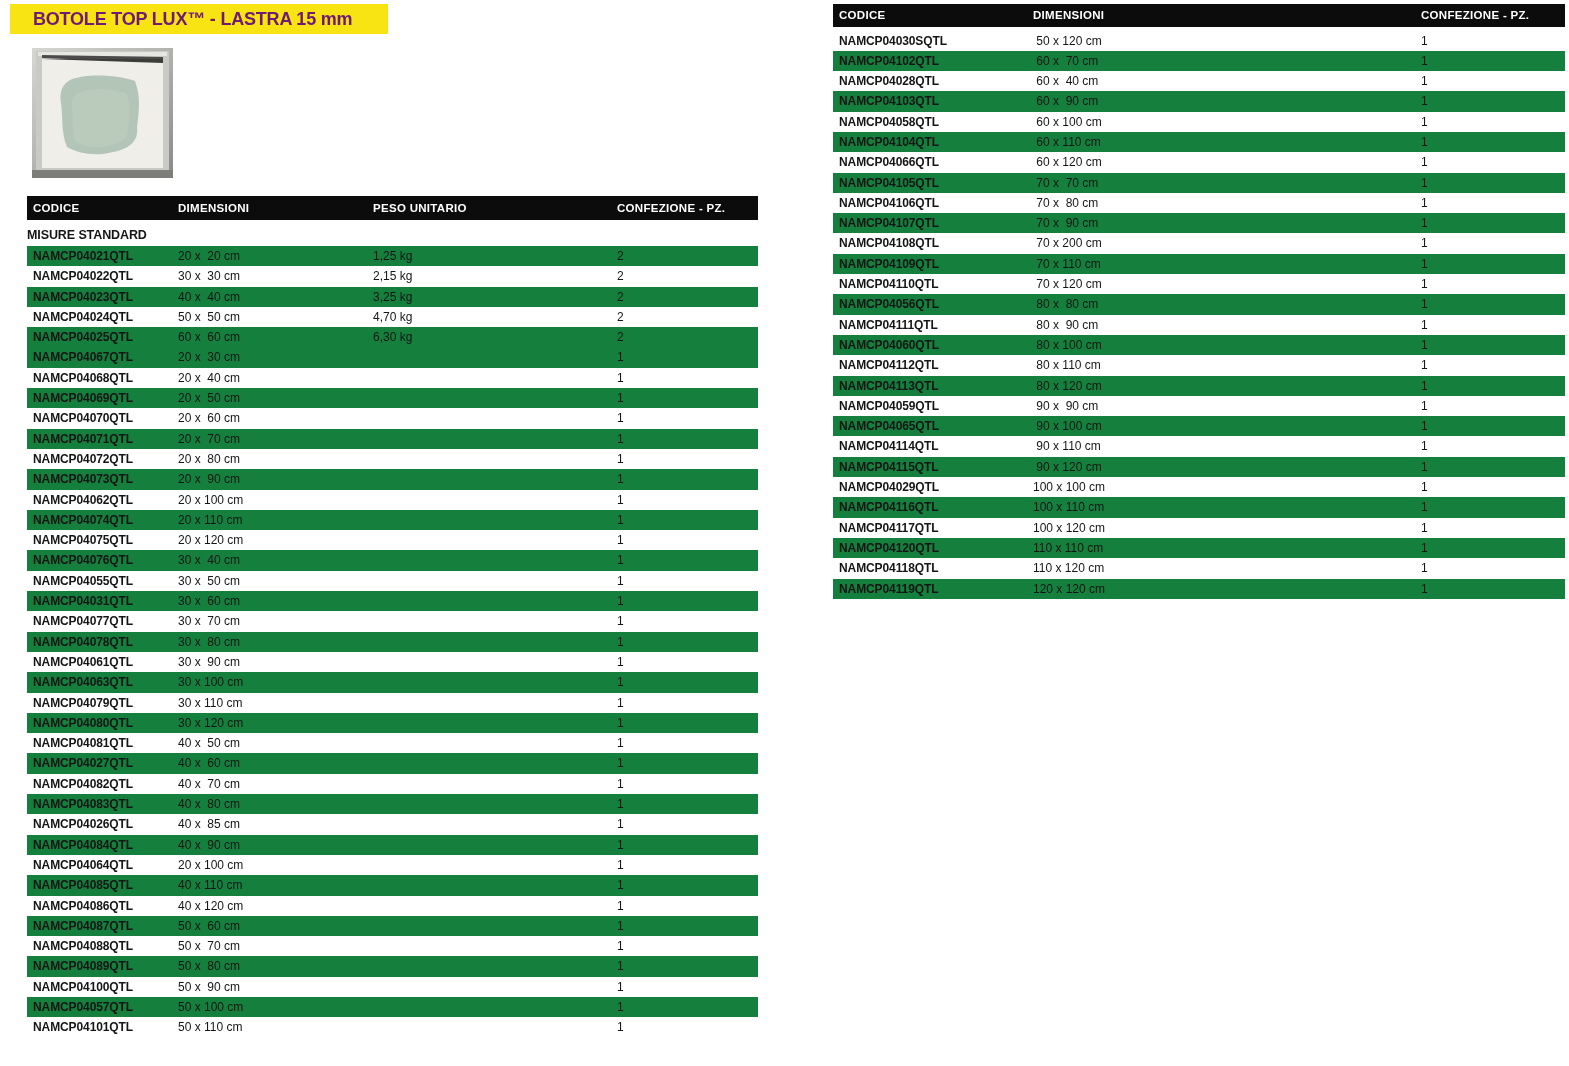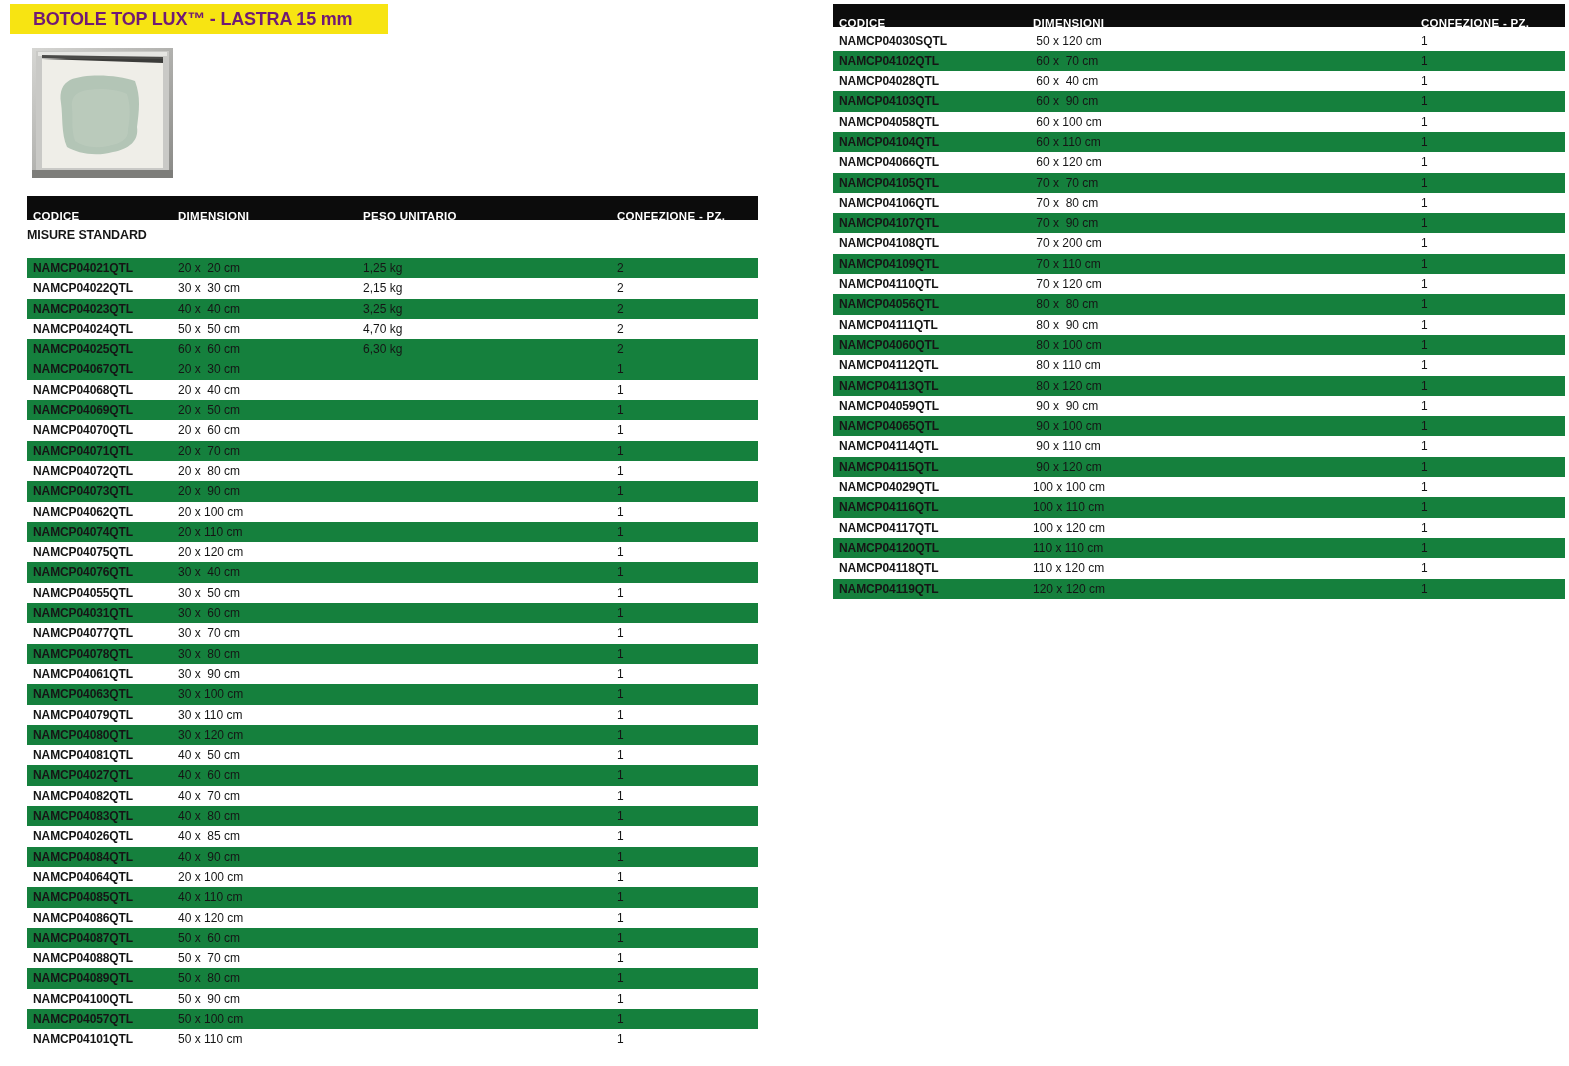--- a/index.html
+++ b/index.html
@@ -34,32 +34,32 @@
   .rtable .thead { height:23px; margin-bottom:3.5px; }
   .trow { position:relative; height:20.3px; }
   .trow.shade { background:#15803d; }
   .cell {
     position:absolute; top:0;
     line-height:20.3px; font-size:12px;
     white-space:pre; color:#151515;
   }
   .thead .cell {
     line-height:24px; font-weight:bold; font-size:11.5px;
-    letter-spacing:0.3px; color:#ffffff;margin-top:8px;
+    letter-spacing:0.3px; color:#ffffff;
   }
   .rtable .thead .cell { line-height:23px; }
   .c-code { left:6px;  font-weight:bold; letter-spacing:-0.1px; }
   .c-dim  { left:151px; }
   .rtable .c-dim  { left:200px; }
-  .c-peso { left:336px; }
+  .c-peso { left:346px; }
   .c-conf { left:590px; }
   .rtable .c-conf { left:588px; }
   .section-label {
-    height:38px; display:flex; align-items:flex-end;
-    padding-bottom:16px; box-sizing:border-box;
+    height:26px; display:flex; align-items:flex-end;
+    padding-bottom:4px; box-sizing:border-box;
     font-weight:bold; font-size:12.5px; color:#151515;
     letter-spacing:-0.1px;
   }
 </style>
 </head>
 <body>
 
 <div class="title-bar">
   <span class="page-title">BOTOLE TOP LUX™ - LASTRA 15 mm</span>
 </div>

